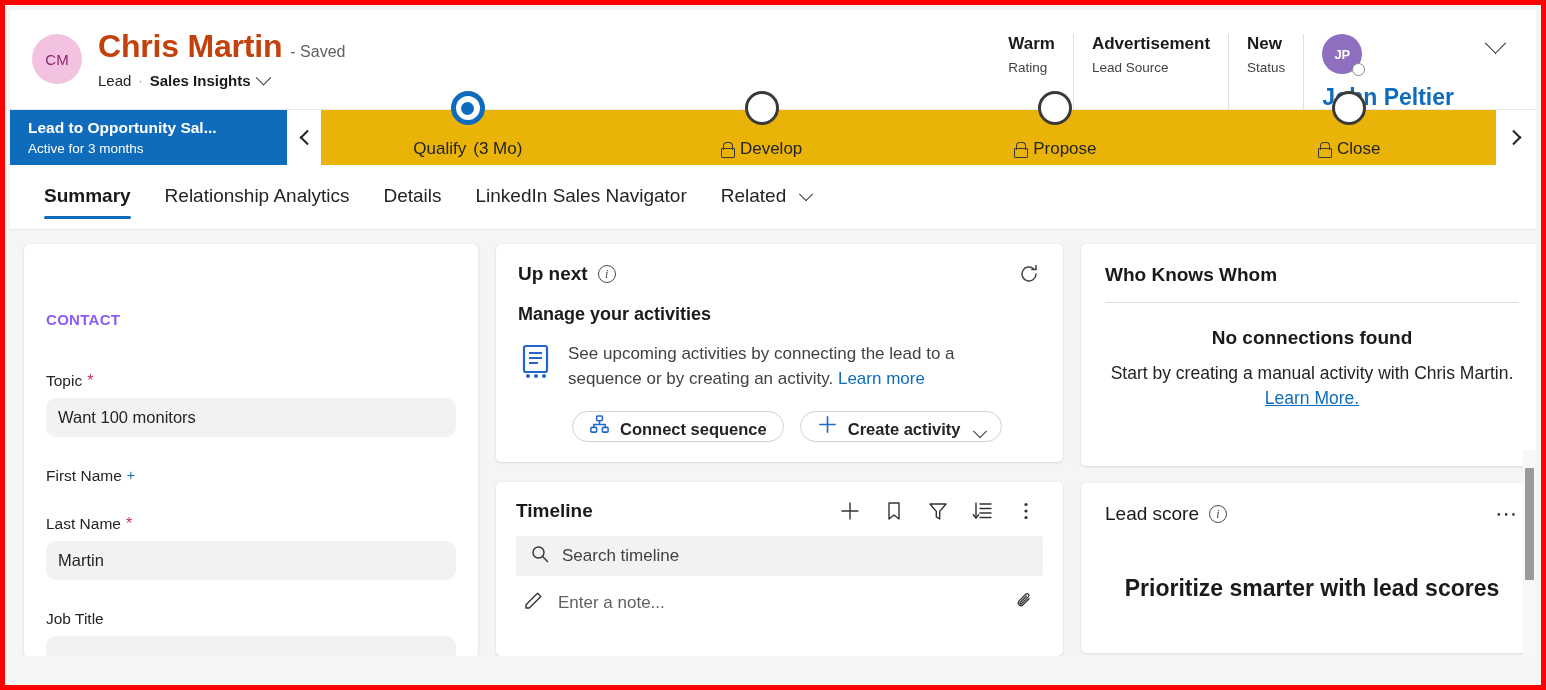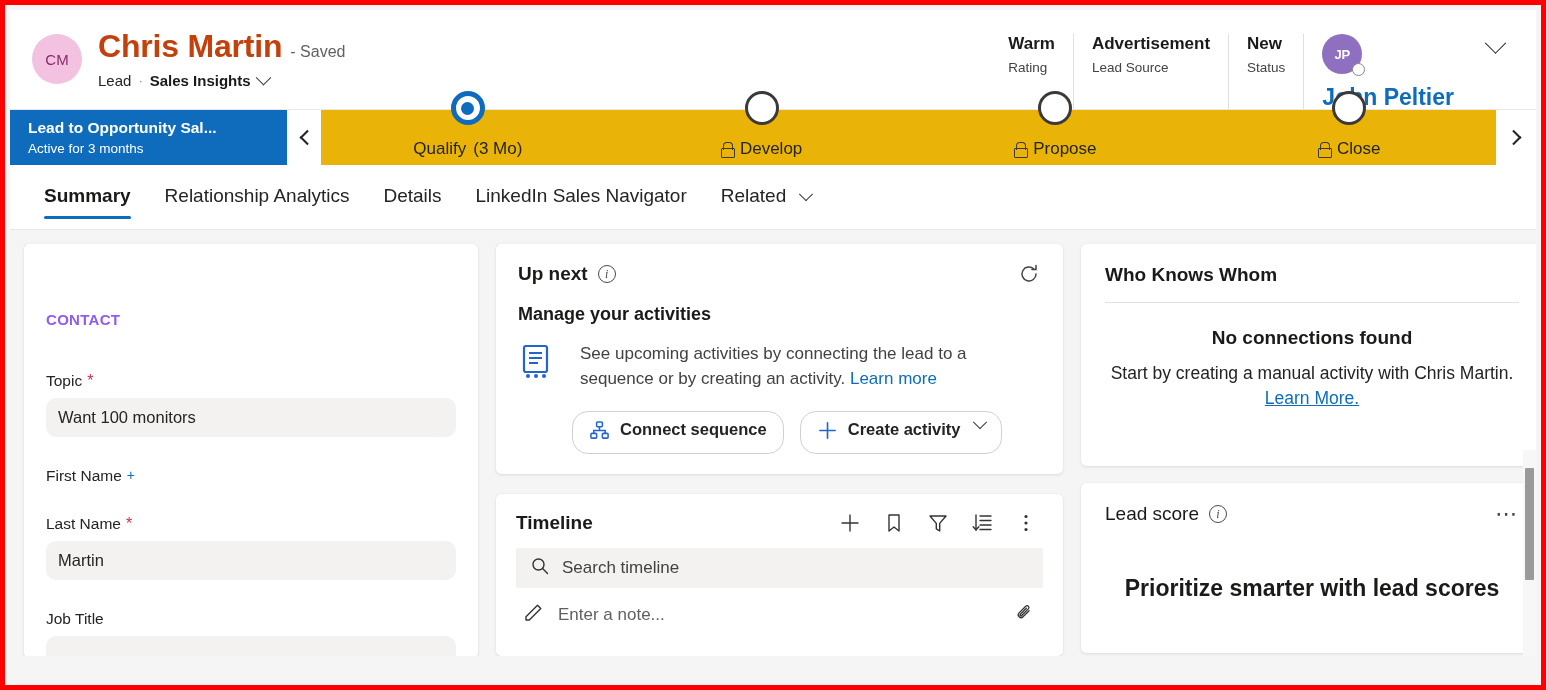--- a/index.html
+++ b/index.html
@@ -270,33 +270,33 @@
   .info-ico {
     width: 18px; height: 18px; border-radius: 50%;
     border: 1.4px solid #4a4a4a; color: #4a4a4a;
     font-size: 12px; font-style: italic;
     display: flex; align-items: center; justify-content: center;
     font-family: "Liberation Serif", serif;
     cursor: pointer;
   }
   .refresh-ico { width: 24px; height: 24px; cursor: pointer; }
   .subhead { font-size: 18px; font-weight: bold; color: #1b1a19; margin-bottom: 16px; }
-  .upnext-body { display: flex; gap: 24px; align-items: flex-start; }
+  .upnext-body { display: flex; gap: 12px; align-items: flex-start; }
   .doc-ico { width: 38px; height: 38px; flex: 0 0 auto; margin-top: 2px; }
   .upnext-text {
     font-size: 17px; color: #424242; line-height: 1.48;
     max-width: 450px;
   }
   .link { color: #0f6cbd; cursor: pointer; }
   .btn-row { display: flex; gap: 16px; margin-top: 20px; margin-left: 54px; }
   .btn {
-    display: flex; align-items: flex-start; gap: 10px;
+    display: flex; align-items: flex-end; gap: 10px;
     background: #ffffff; border: 1px solid #d1d1d1;
     border-radius: 16px;
-    padding: 8px 16px;
+    padding: 2px 16px;
     font-size: 16.5px; font-weight: bold; color: #242424;
     cursor: pointer; white-space: nowrap;
   }
   .btn .bchev {
     display: inline-block; margin-left: 4px;
     width: 10px; height: 10px;
     border-right: 1.7px solid #3a3a3a; border-bottom: 1.7px solid #3a3a3a;
     transform: rotate(45deg) translate(-2px,-2px);
   }
 

